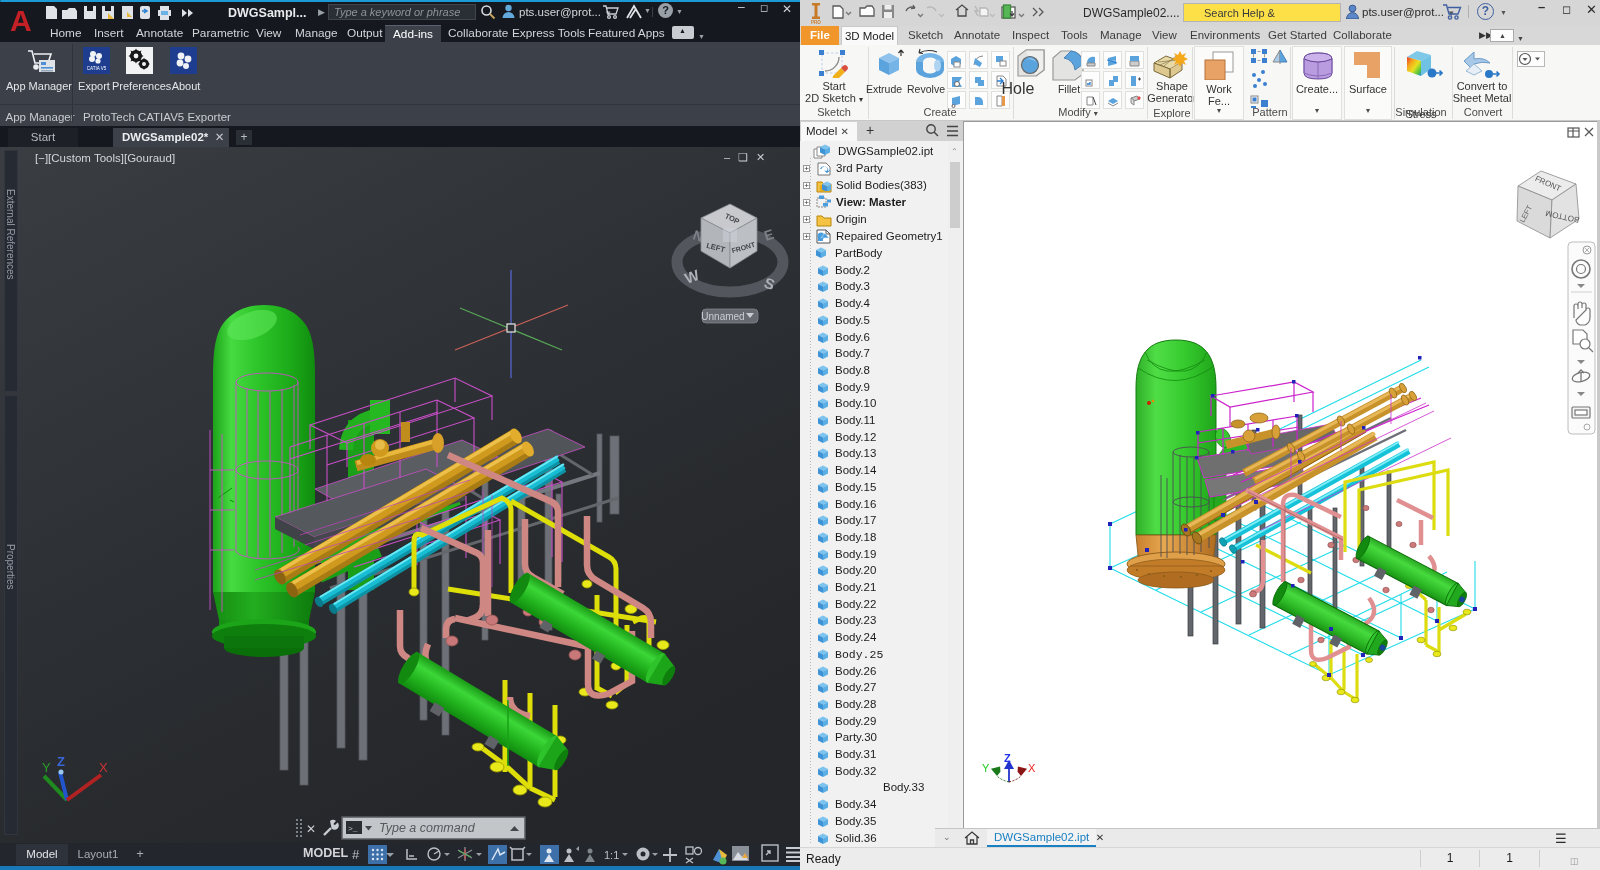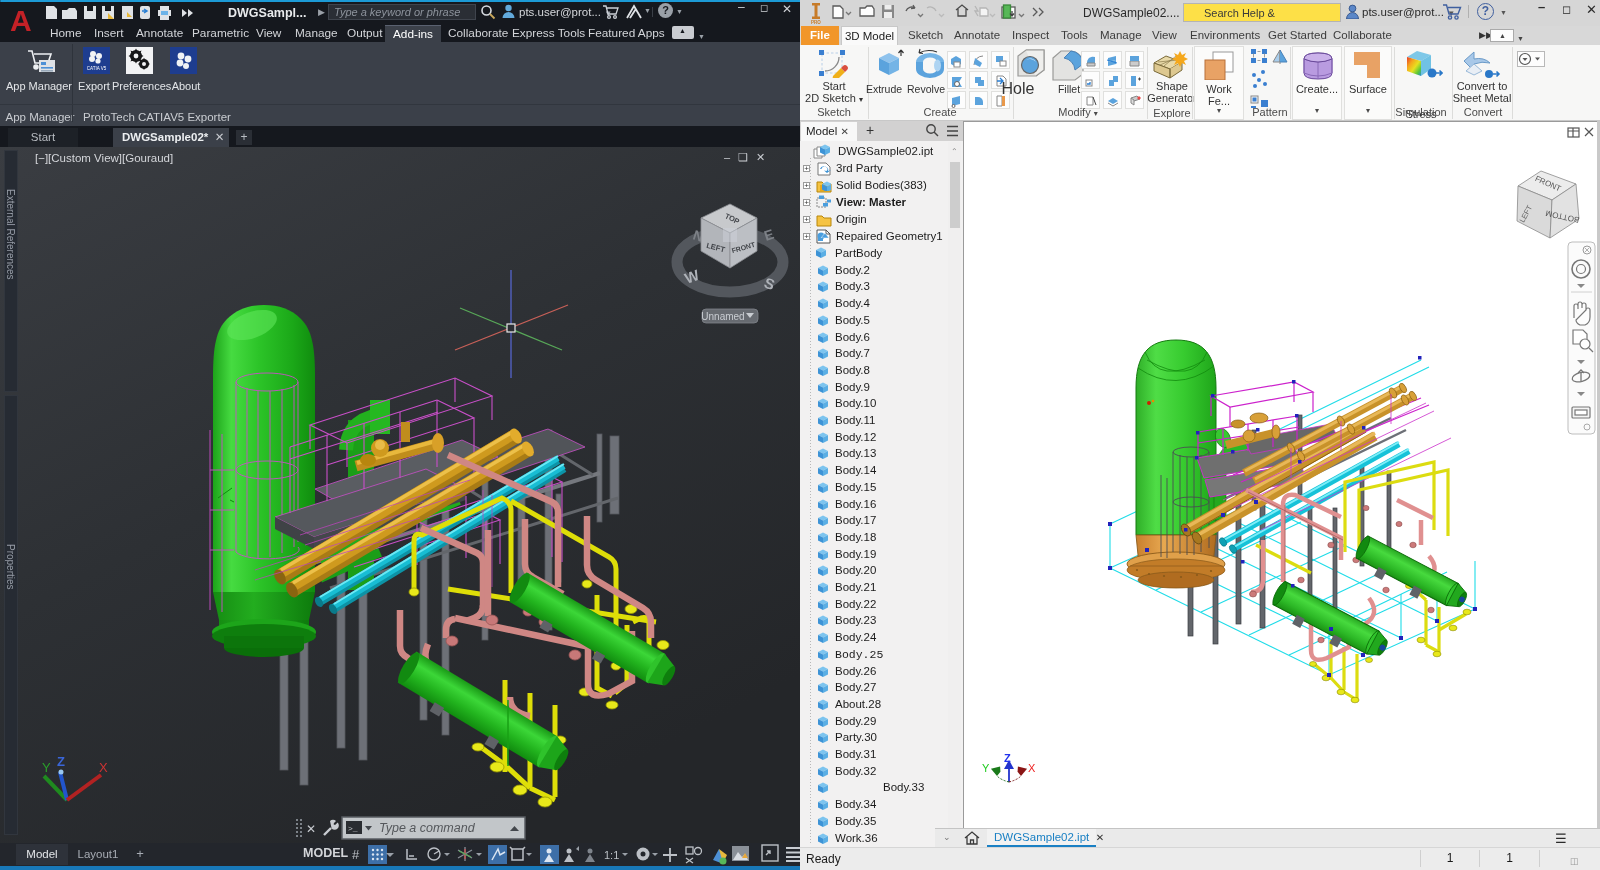--- a/index.html
+++ b/index.html
@@ -471,21 +471,21 @@
           <path d="M510,831 l4.5,-5 4.5,5 z" fill="#43474c"></path>
         </g>
       </svg>
 
       <div class="pal abs" style="top:3px;height:242px;">
           <span style="--off:38px;">External References</span>
         </div>
       <div class="pal abs" style="top:248px;height:440px;">
           <span style="--off:148px;">Properties</span>
         </div>
-      <div class="abs" style="left:35px;top:5px;color:#d4d6da;font-size:11.5px;">[−][Custom View][Gouraud]</div>
+      <div class="abs" style="left:35px;top:5px;color:#d4d6da;font-size:11.5px;">[−][Custom Tools][Gouraud]</div>
       <div class="abs" style="left:724px;top:4px;color:#c9ccd1;font-size:11px;letter-spacing:8px;">–❑✕</div>
     </div>
 
     <div id="acad-status" class="abs">
       <div class="abs" style="left:16px;top:1px;width:52px;height:21px;background:#2e323a;color:#e4e6e9;font-size:11.5px;text-align:center;line-height:21px;">Model</div>
       <div class="abs" style="left:70px;top:1px;width:56px;height:21px;color:#a7acb4;font-size:11.5px;text-align:center;line-height:21px;">Layout1</div>
       <div class="abs" style="left:130px;top:1px;width:20px;height:21px;color:#a7acb4;font-size:13px;text-align:center;line-height:20px;">+</div>
       <div class="abs" style="left:303px;top:3px;color:#d3d5d9;font-size:12.5px;font-weight:bold;">MODEL</div>
       <svg width="450" height="23" style="position:absolute;left:352px;top:0;">
         <g fill="#bcc0c6" font-size="13" font-family="Liberation Sans">
@@ -1188,21 +1188,21 @@
               <polygon points="7,6.5 12,4 12,9.5 7,12" fill="#5aaee4"></polygon>
             </svg>
             <span style="position:absolute;left:35px;">Body.27</span>
           </div>
           <div class="tree-row" style="top:553.9px;">
             <svg style="position:absolute;left:16px;top:2px;" width="13" height="13">
               <polygon points="2,4 7,1.5 12,4 7,6.5" fill="#7cc4ef"></polygon>
               <polygon points="2,4 7,6.5 7,12 2,9.5" fill="#3d93d6"></polygon>
               <polygon points="7,6.5 12,4 12,9.5 7,12" fill="#5aaee4"></polygon>
             </svg>
-            <span style="position:absolute;left:35px;">About.28</span>
+            <span style="position:absolute;left:35px;">Body.28</span>
           </div>
           <div class="tree-row" style="top:570.5999999999999px;">
             <svg style="position:absolute;left:16px;top:2px;" width="13" height="13">
               <polygon points="2,4 7,1.5 12,4 7,6.5" fill="#7cc4ef"></polygon>
               <polygon points="2,4 7,6.5 7,12 2,9.5" fill="#3d93d6"></polygon>
               <polygon points="7,6.5 12,4 12,9.5 7,12" fill="#5aaee4"></polygon>
             </svg>
             <span style="position:absolute;left:35px;">Body.29</span>
           </div>
           <div class="tree-row" style="top:587.3px;">
@@ -1252,21 +1252,21 @@
               <polygon points="7,6.5 12,4 12,9.5 7,12" fill="#5aaee4"></polygon>
             </svg>
             <span style="position:absolute;left:35px;">Body.35</span>
           </div>
           <div class="tree-row" style="top:687.5px;">
             <svg style="position:absolute;left:16px;top:2px;" width="13" height="13">
               <polygon points="2,4 7,1.5 12,4 7,6.5" fill="#7cc4ef"></polygon>
               <polygon points="2,4 7,6.5 7,12 2,9.5" fill="#3d93d6"></polygon>
               <polygon points="7,6.5 12,4 12,9.5 7,12" fill="#5aaee4"></polygon>
             </svg>
-            <span style="position:absolute;left:35px;">Work.36</span>
+            <span style="position:absolute;left:35px;">Solid.36</span>
           </div>
         </div>
 
       <div class="abs" style="left:148px;top:21px;width:13px;height:705px;background:#f0efef;">
         <div class="abs" style="left:3px;top:5px;color:#888;font-size:8px;">⌃</div>
         <div class="abs" style="left:1.5px;top:20px;width:10px;height:66px;background:#cdcdcd;"></div>
         <div class="abs" style="left:3px;top:692px;color:#888;font-size:8px;">⌄</div>
       </div>
     </div>
     <div id="inv-vp" class="abs">

